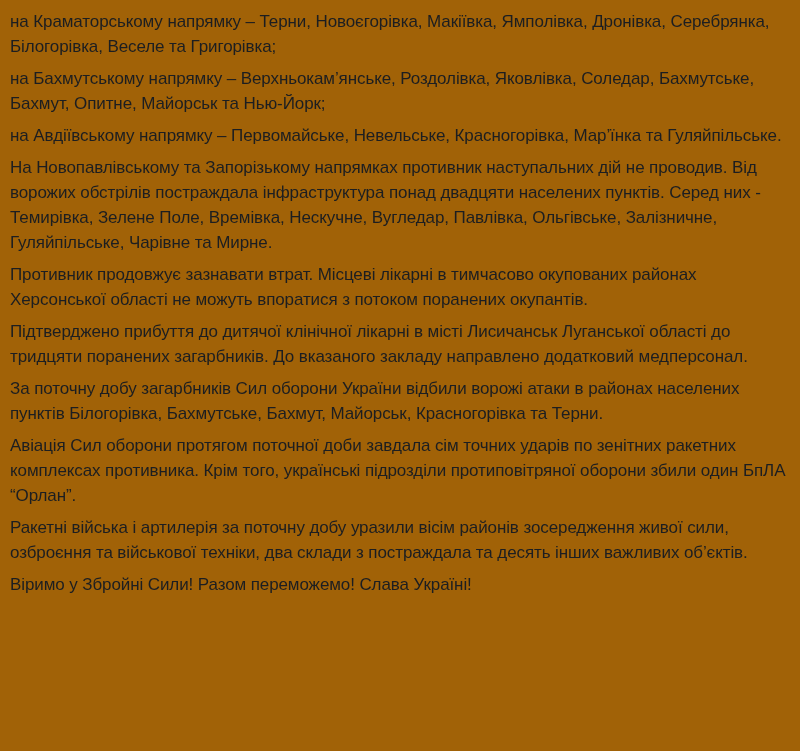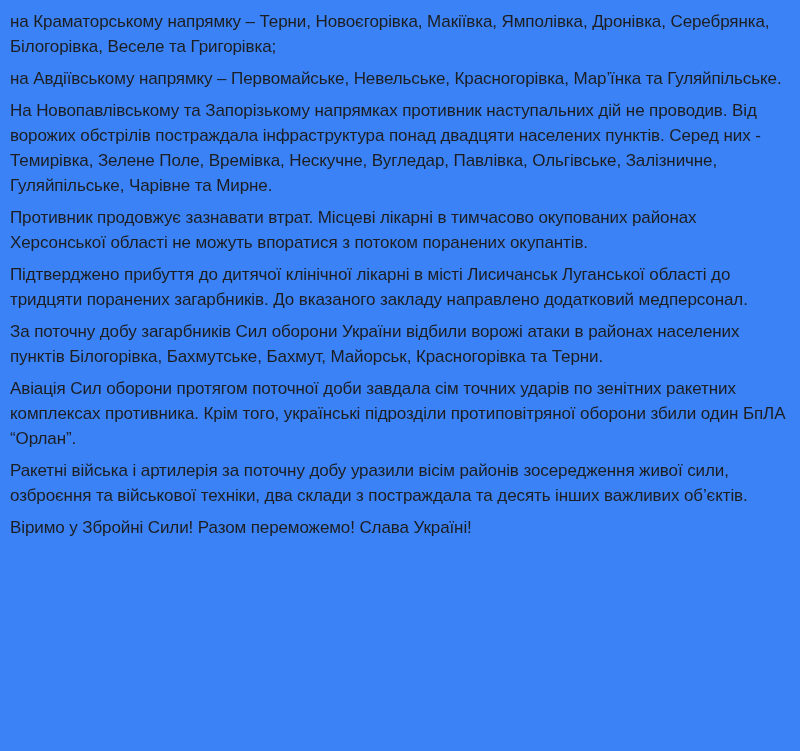--- a/index.html
+++ b/index.html
@@ -5,21 +5,21 @@
   html, body {
     margin: 0;
     padding: 0;
     background: #ffffff;
   }
   .doc {
     width: 800px;
     min-height: 751px;
     box-sizing: border-box;
     padding: 9px 12px 8px 10px;
-    background: #3b82f6;
+    background: #a16207;
     font-family: "Liberation Sans", "DejaVu Sans", sans-serif;
     font-size: 17px;
     line-height: 25px;
     color: #1c1e21;
     letter-spacing: -0.1px;
   }
   .doc p {
     margin: 0 0 7px 0;
     padding: 0;
     text-align: left;
@@ -27,20 +27,21 @@
   }
   .doc p:last-child {
     margin-bottom: 0;
   }
 </style>
 </head>
 <body>
 
 <main class="doc">
   <p>на Краматорському напрямку – Терни, Новоєгорівка, Макіївка, Ямполівка, Дронівка, Серебрянка, Білогорівка, Веселе та Григорівка;</p>
+  <p>на Бахмутському напрямку – Верхньокам’янське, Роздолівка, Яковлівка, Соледар, Бахмутське, Бахмут, Опитне, Майорськ та Нью-Йорк;</p>
   <p>на Авдіївському напрямку – Первомайське, Невельське, Красногорівка, Мар’їнка та Гуляйпільське.</p>
   <p>На Новопавлівському та Запорізькому напрямках противник наступальних дій не проводив. Від ворожих обстрілів постраждала інфраструктура понад двадцяти населених пунктів. Серед них - Темирівка, Зелене Поле, Времівка, Нескучне, Вугледар, Павлівка, Ольгівське, Залізничне, Гуляйпільське, Чарівне та Мирне.</p>
   <p>Противник продовжує зазнавати втрат. Місцеві лікарні в тимчасово окупованих районах Херсонської області не можуть впоратися з потоком поранених окупантів.</p>
   <p>Підтверджено прибуття до дитячої клінічної лікарні в місті Лисичанськ Луганської області до тридцяти поранених загарбників. До вказаного закладу направлено додатковий медперсонал.</p>
   <p>За поточну добу загарбників Сил оборони України відбили ворожі атаки в районах населених пунктів Білогорівка, Бахмутське, Бахмут, Майорськ, Красногорівка та Терни.</p>
   <p>Авіація Сил оборони протягом поточної доби завдала сім точних ударів по зенітних ракетних комплексах противника. Крім того, українські підрозділи протиповітряної оборони збили один БпЛА “Орлан”.</p>
   <p>Ракетні війська і артилерія за поточну добу уразили вісім районів зосередження живої сили, озброєння та військової техніки, два склади з постраждала та десять інших важливих об’єктів.</p>
   <p>Віримо у Збройні Сили! Разом переможемо! Слава Україні!</p>
 </main>
 

